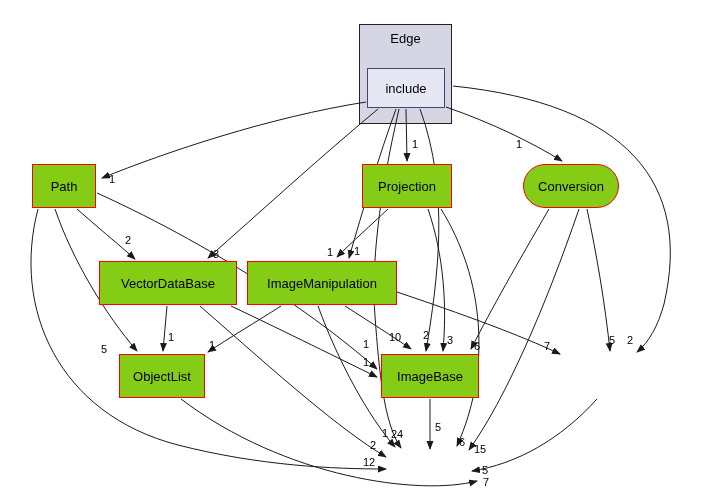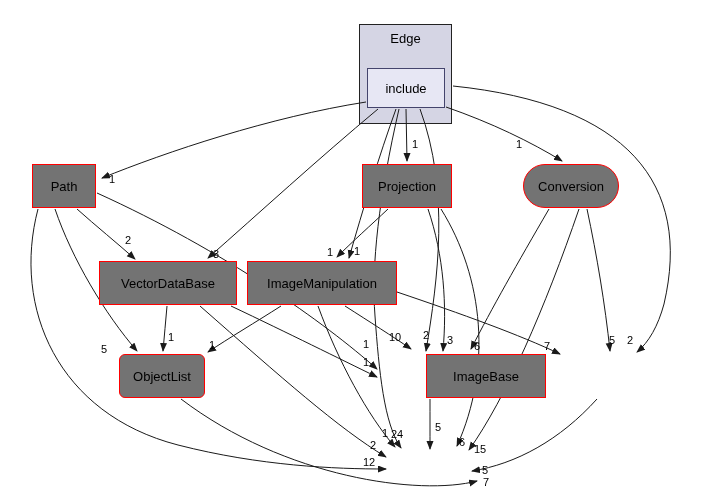--- a/index.html
+++ b/index.html
@@ -19,21 +19,21 @@
   }
 
   .edge-layer { position: absolute; left: 0; top: 0; pointer-events: none; }
   .edge-path { fill: none; stroke: var(--edge-color, #1a1a1a); stroke-width: 1; }
   .edge-label { font-family: "Liberation Sans", sans-serif; font-size: 11px; fill: #000; }
   #arrowhead polygon { fill: var(--edge-color, #1a1a1a); }
 
   .node {
     position: absolute;
     display: flex; align-items: center; justify-content: center;
-    background: #737373;
+    background: #84cc16;
     border: 1px solid var(--node-border, #ff0000);
     font-size: 13px; color: #000;
     cursor: pointer;
     white-space: nowrap;
   }
   .node.current {
     background: var(--include-fill, #e7e7f4);
     border: 1px solid var(--include-border, #44446c);
   }
 </style>
@@ -127,23 +127,23 @@
   </div>
 
   <div class="node" style="left:99px; top:245px; width:138px; height:44px;">
     <span>VectorDataBase</span>
   </div>
 
   <div class="node" style="left:247px; top:245px; width:150px; height:44px;">
     <span>ImageManipulation</span>
   </div>
 
-  <div class="node" style="left:119px; top:338px; width:86px; height:44px;border-radius:6px;">
+  <div class="node" style="left:119px; top:338px; width:86px; height:44px;">
     <span>ObjectList</span>
   </div>
 
-  <div class="node" style="left:381px; top:338px; width:120px; height:44px;margin-left:45px;">
+  <div class="node" style="left:381px; top:338px; width:98px; height:44px;">
     <span>ImageBase</span>
   </div>
 
 
 
 </div>
 
 </body></html>

